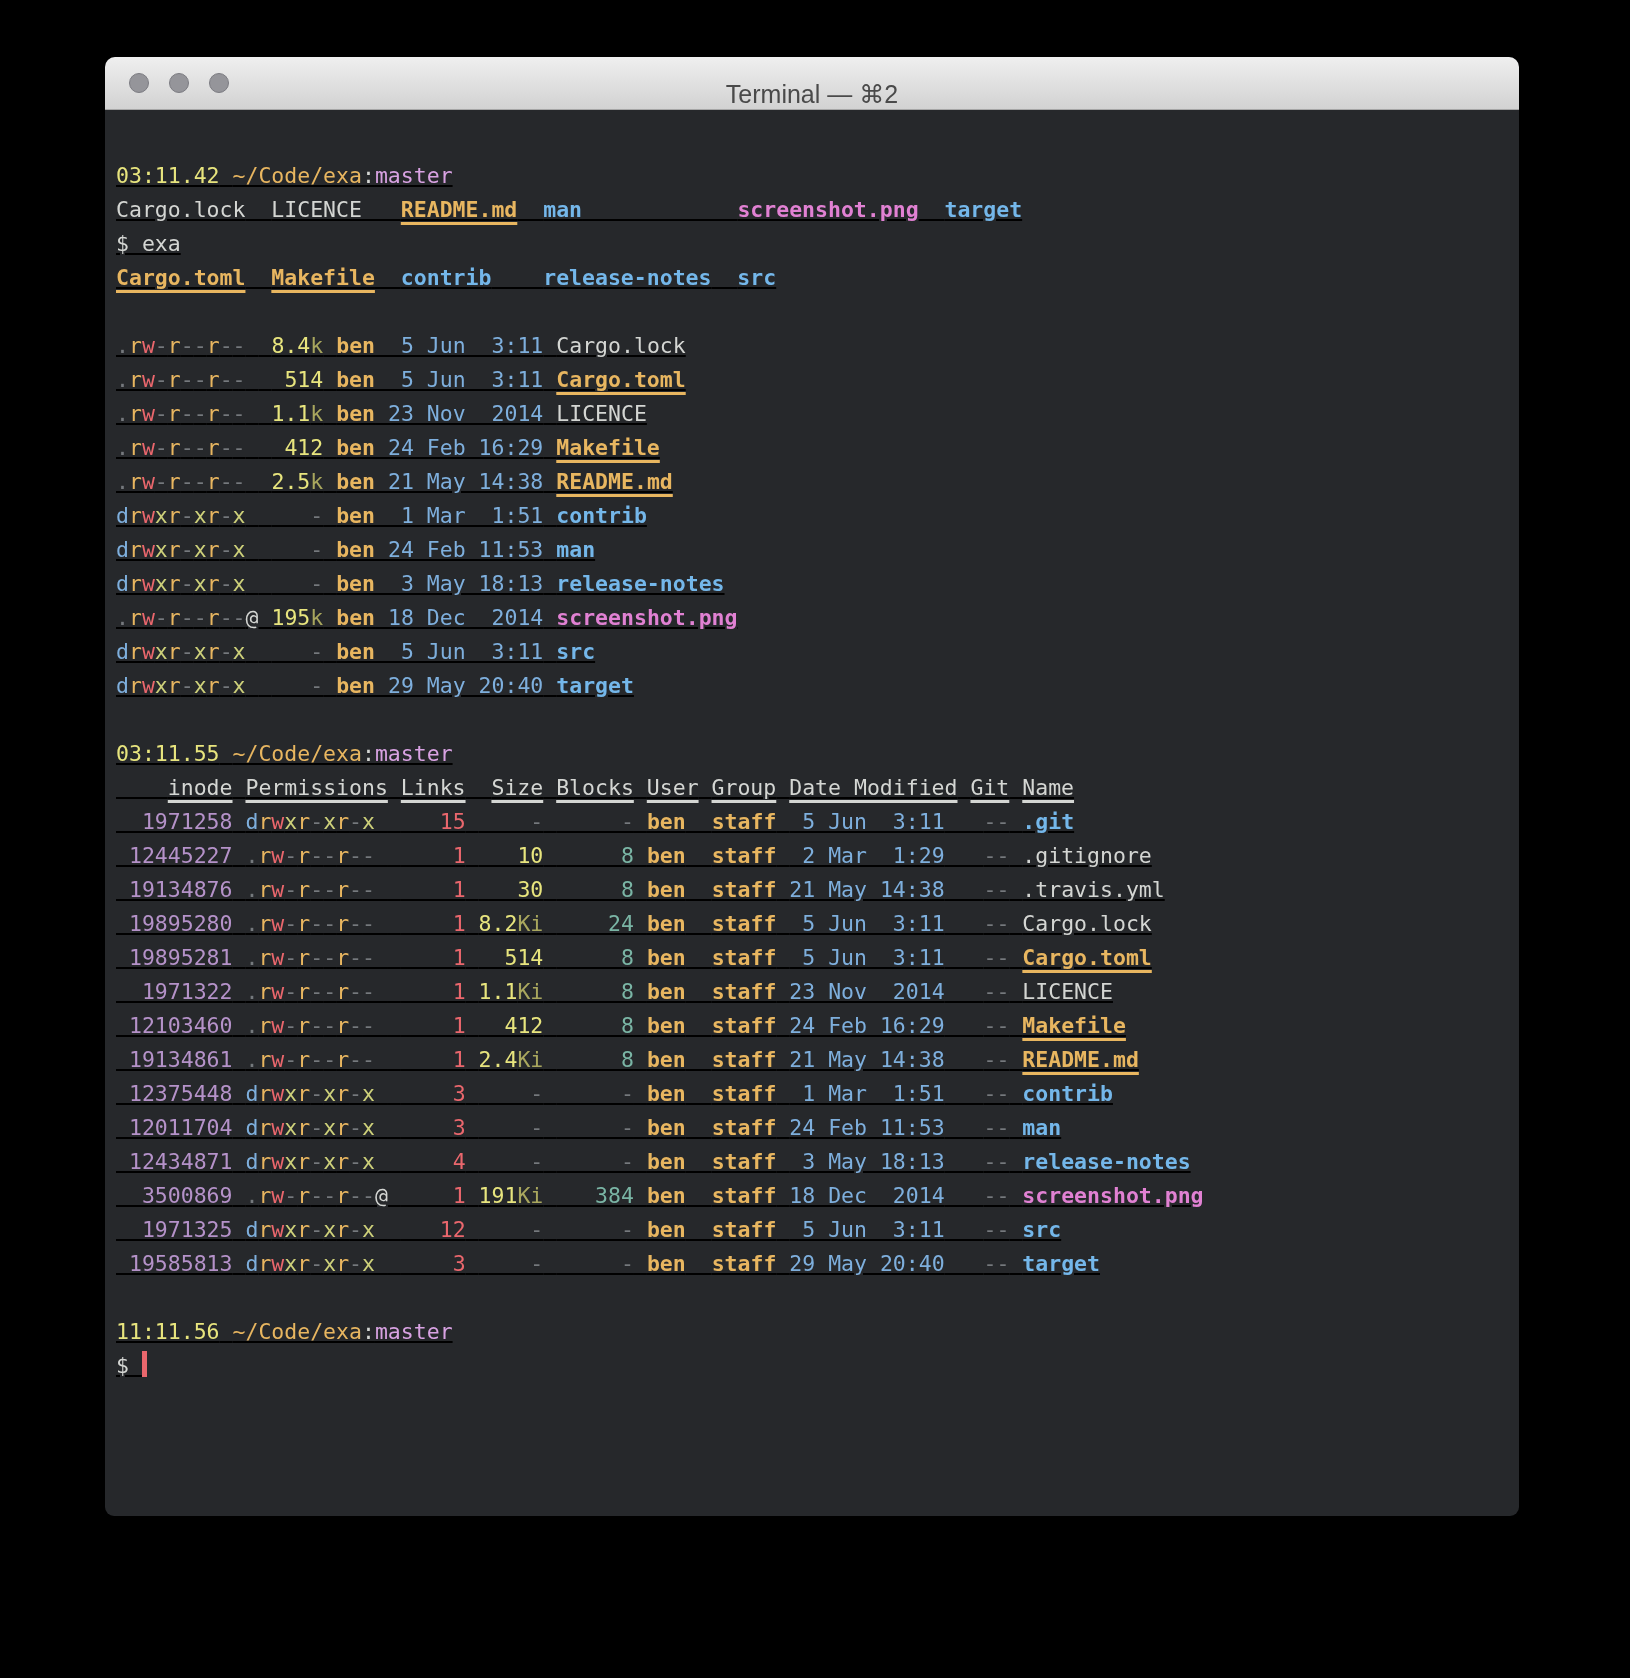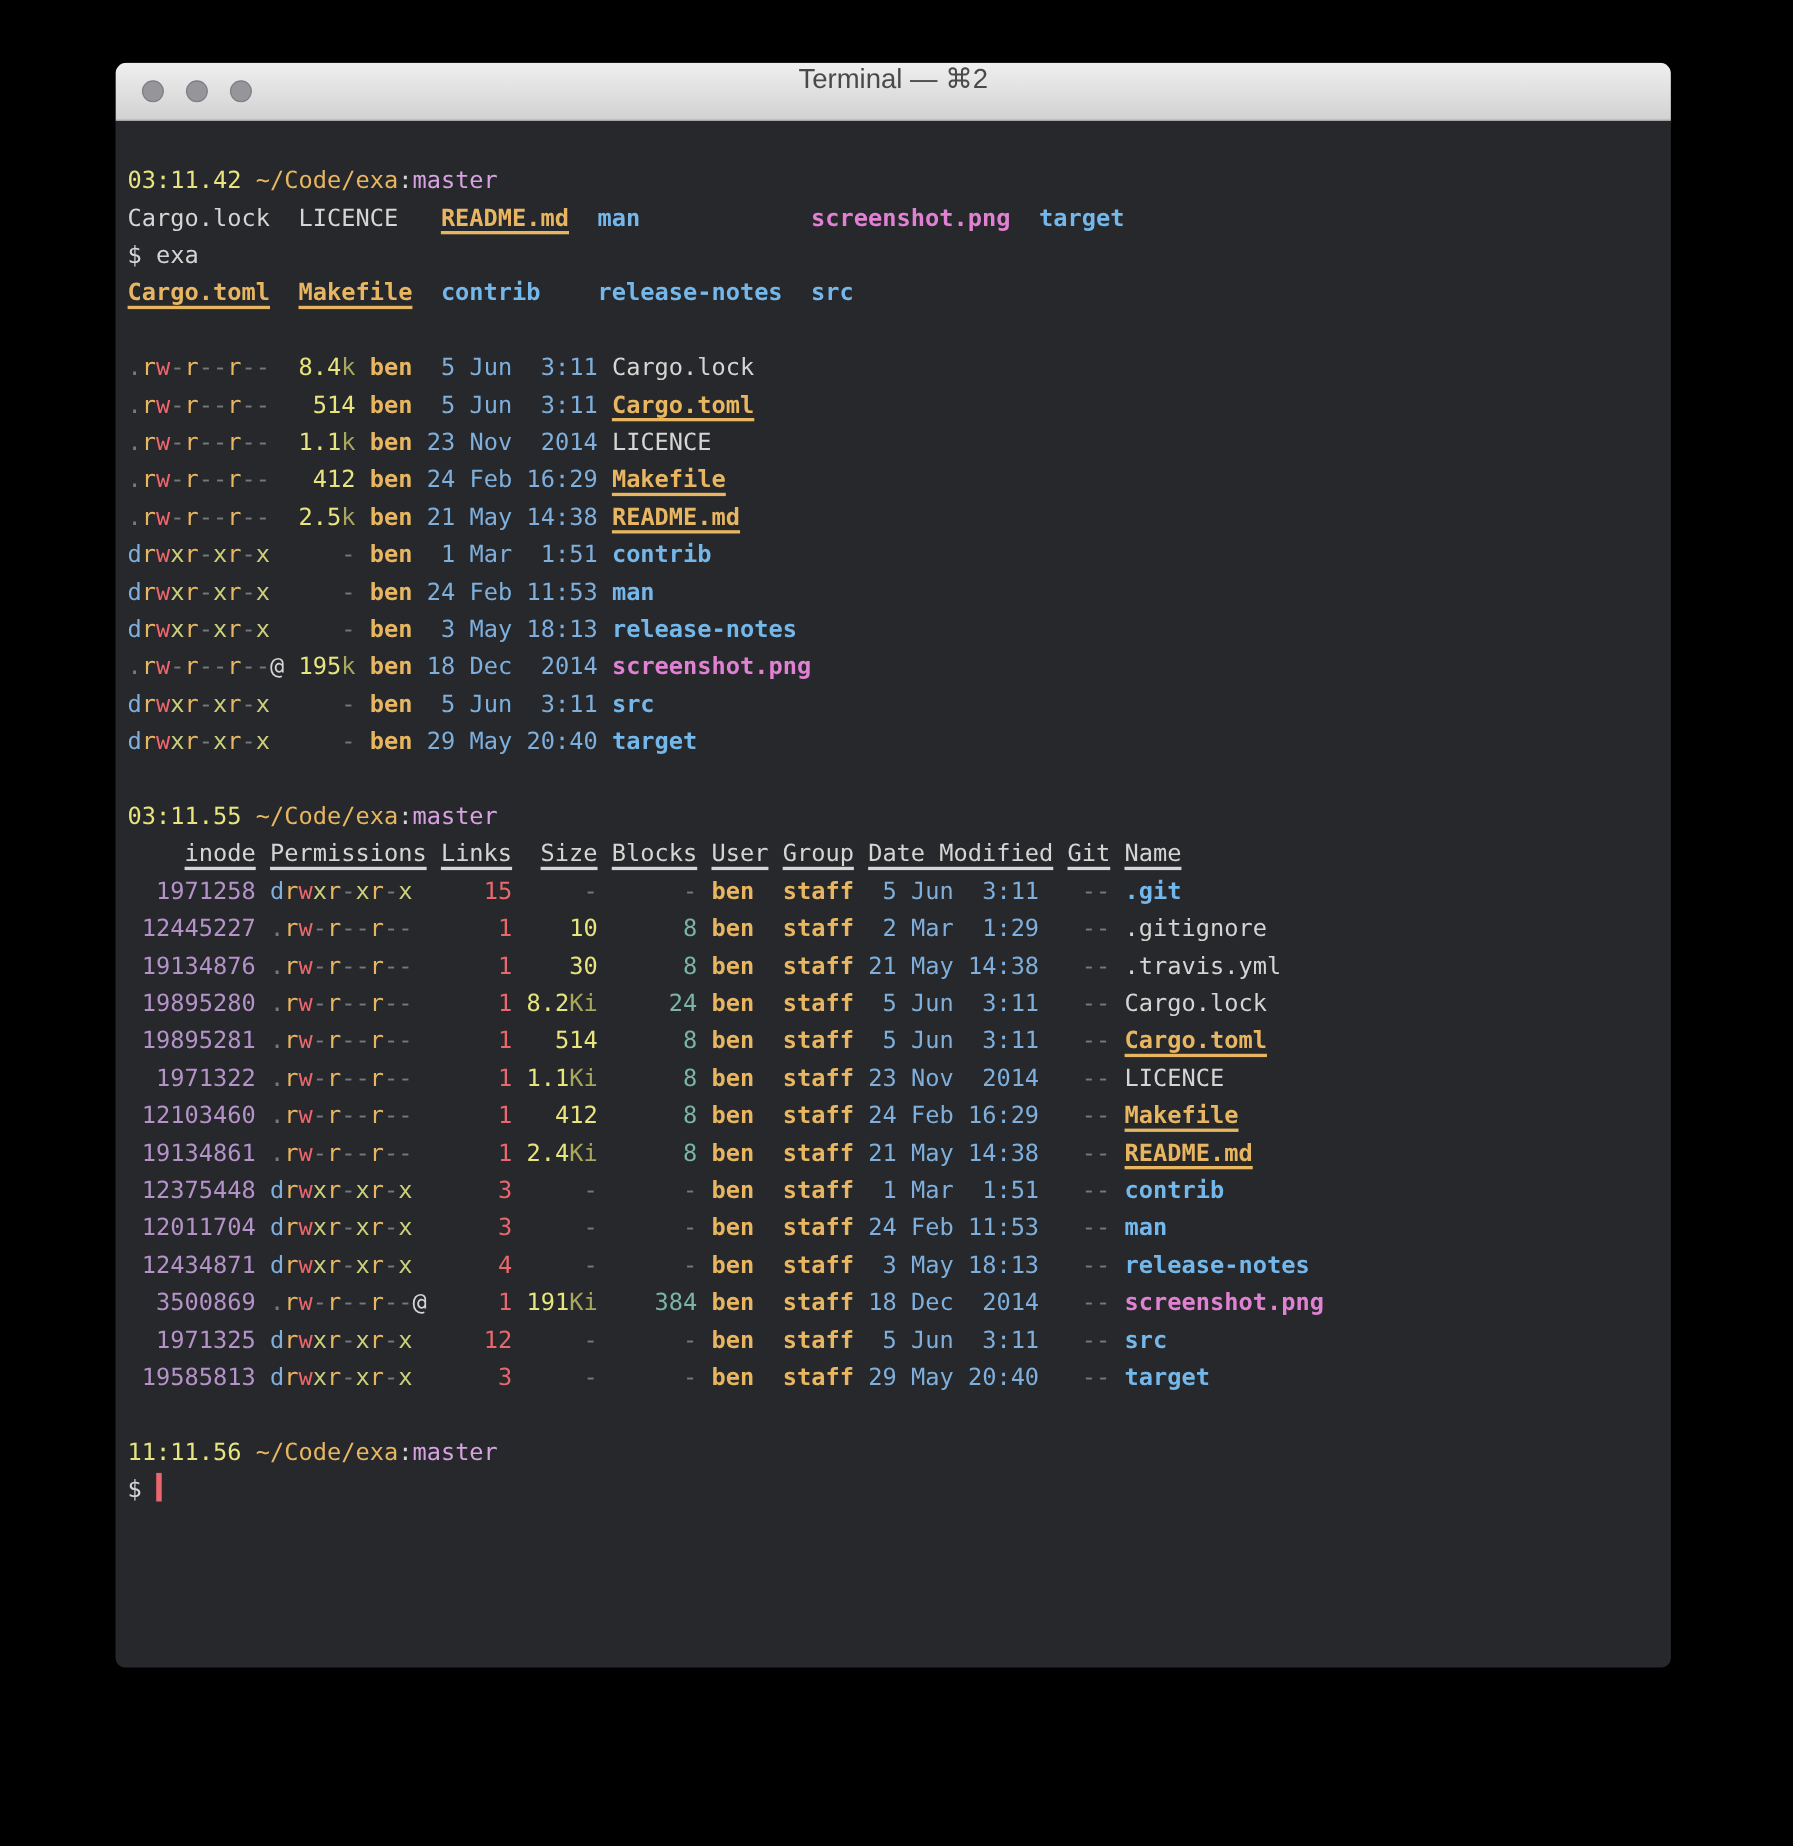--- a/index.html
+++ b/index.html
@@ -3,26 +3,26 @@
 <meta charset="utf-8">
 <style>
   html,body{margin:0;padding:0;background:#000;}
   body{width:1630px;height:1678px;position:relative;overflow:hidden;
        font-family:"DejaVu Sans Mono",monospace;}
   .window{position:absolute;left:105px;top:57px;width:1414px;height:1459px;
           border-radius:10px 10px 9px 9px;overflow:hidden;
           background:var(--term-bg);box-shadow:0 22px 55px rgba(0,0,0,.65);}
   .titlebar{height:53px;background:linear-gradient(#efefef,#d2d2d2);
             border-bottom:1px solid #a6a6a6;position:relative;
-            display:flex;align-items:flex-start;justify-content:center;box-sizing:border-box;}
+            display:flex;align-items:flex-end;justify-content:center;box-sizing:border-box;}
   .title{font-family:"Liberation Sans",sans-serif;font-size:25px;color:#4a4a4a;}
   .lights{position:absolute;left:24px;top:0;height:100%;display:flex;align-items:center;gap:20px;}
   .light{width:20px;height:20px;border-radius:50%;background:#95959a;
          border:1px solid #7c7c82;box-sizing:border-box;padding:0;}
-  .content{padding:38px 8px 0 11px;}
+  .content{padding:49px 8px 0 11px;text-decoration:underline;}
   .line{white-space:pre;height:34px;line-height:34px;font-size:21.5px;color:var(--c-fg);}
   .b{font-weight:700;}
   .u{text-decoration-line:underline;text-decoration-thickness:2.5px;text-underline-offset:5px;}
   .c-fg{color:var(--c-fg);} .c-dim{color:var(--c-dim);} .c-or{color:var(--c-or);}
   .c-py{color:var(--c-py);} .c-ol{color:var(--c-ol);} .c-xg{color:var(--c-xg);}
   .c-rd{color:var(--c-rd);} .c-bl{color:var(--c-bl);margin-top:32px;} .c-db{color:var(--c-db);}
   .c-tl{color:var(--c-tl);} .c-pu{color:var(--c-pu);} .c-vi{color:var(--c-vi);}
   .c-pk{color:var(--c-pk);}
   .cursor{display:inline-block;width:5px;height:26px;background:var(--c-rd);vertical-align:-4px;}
 </style>

